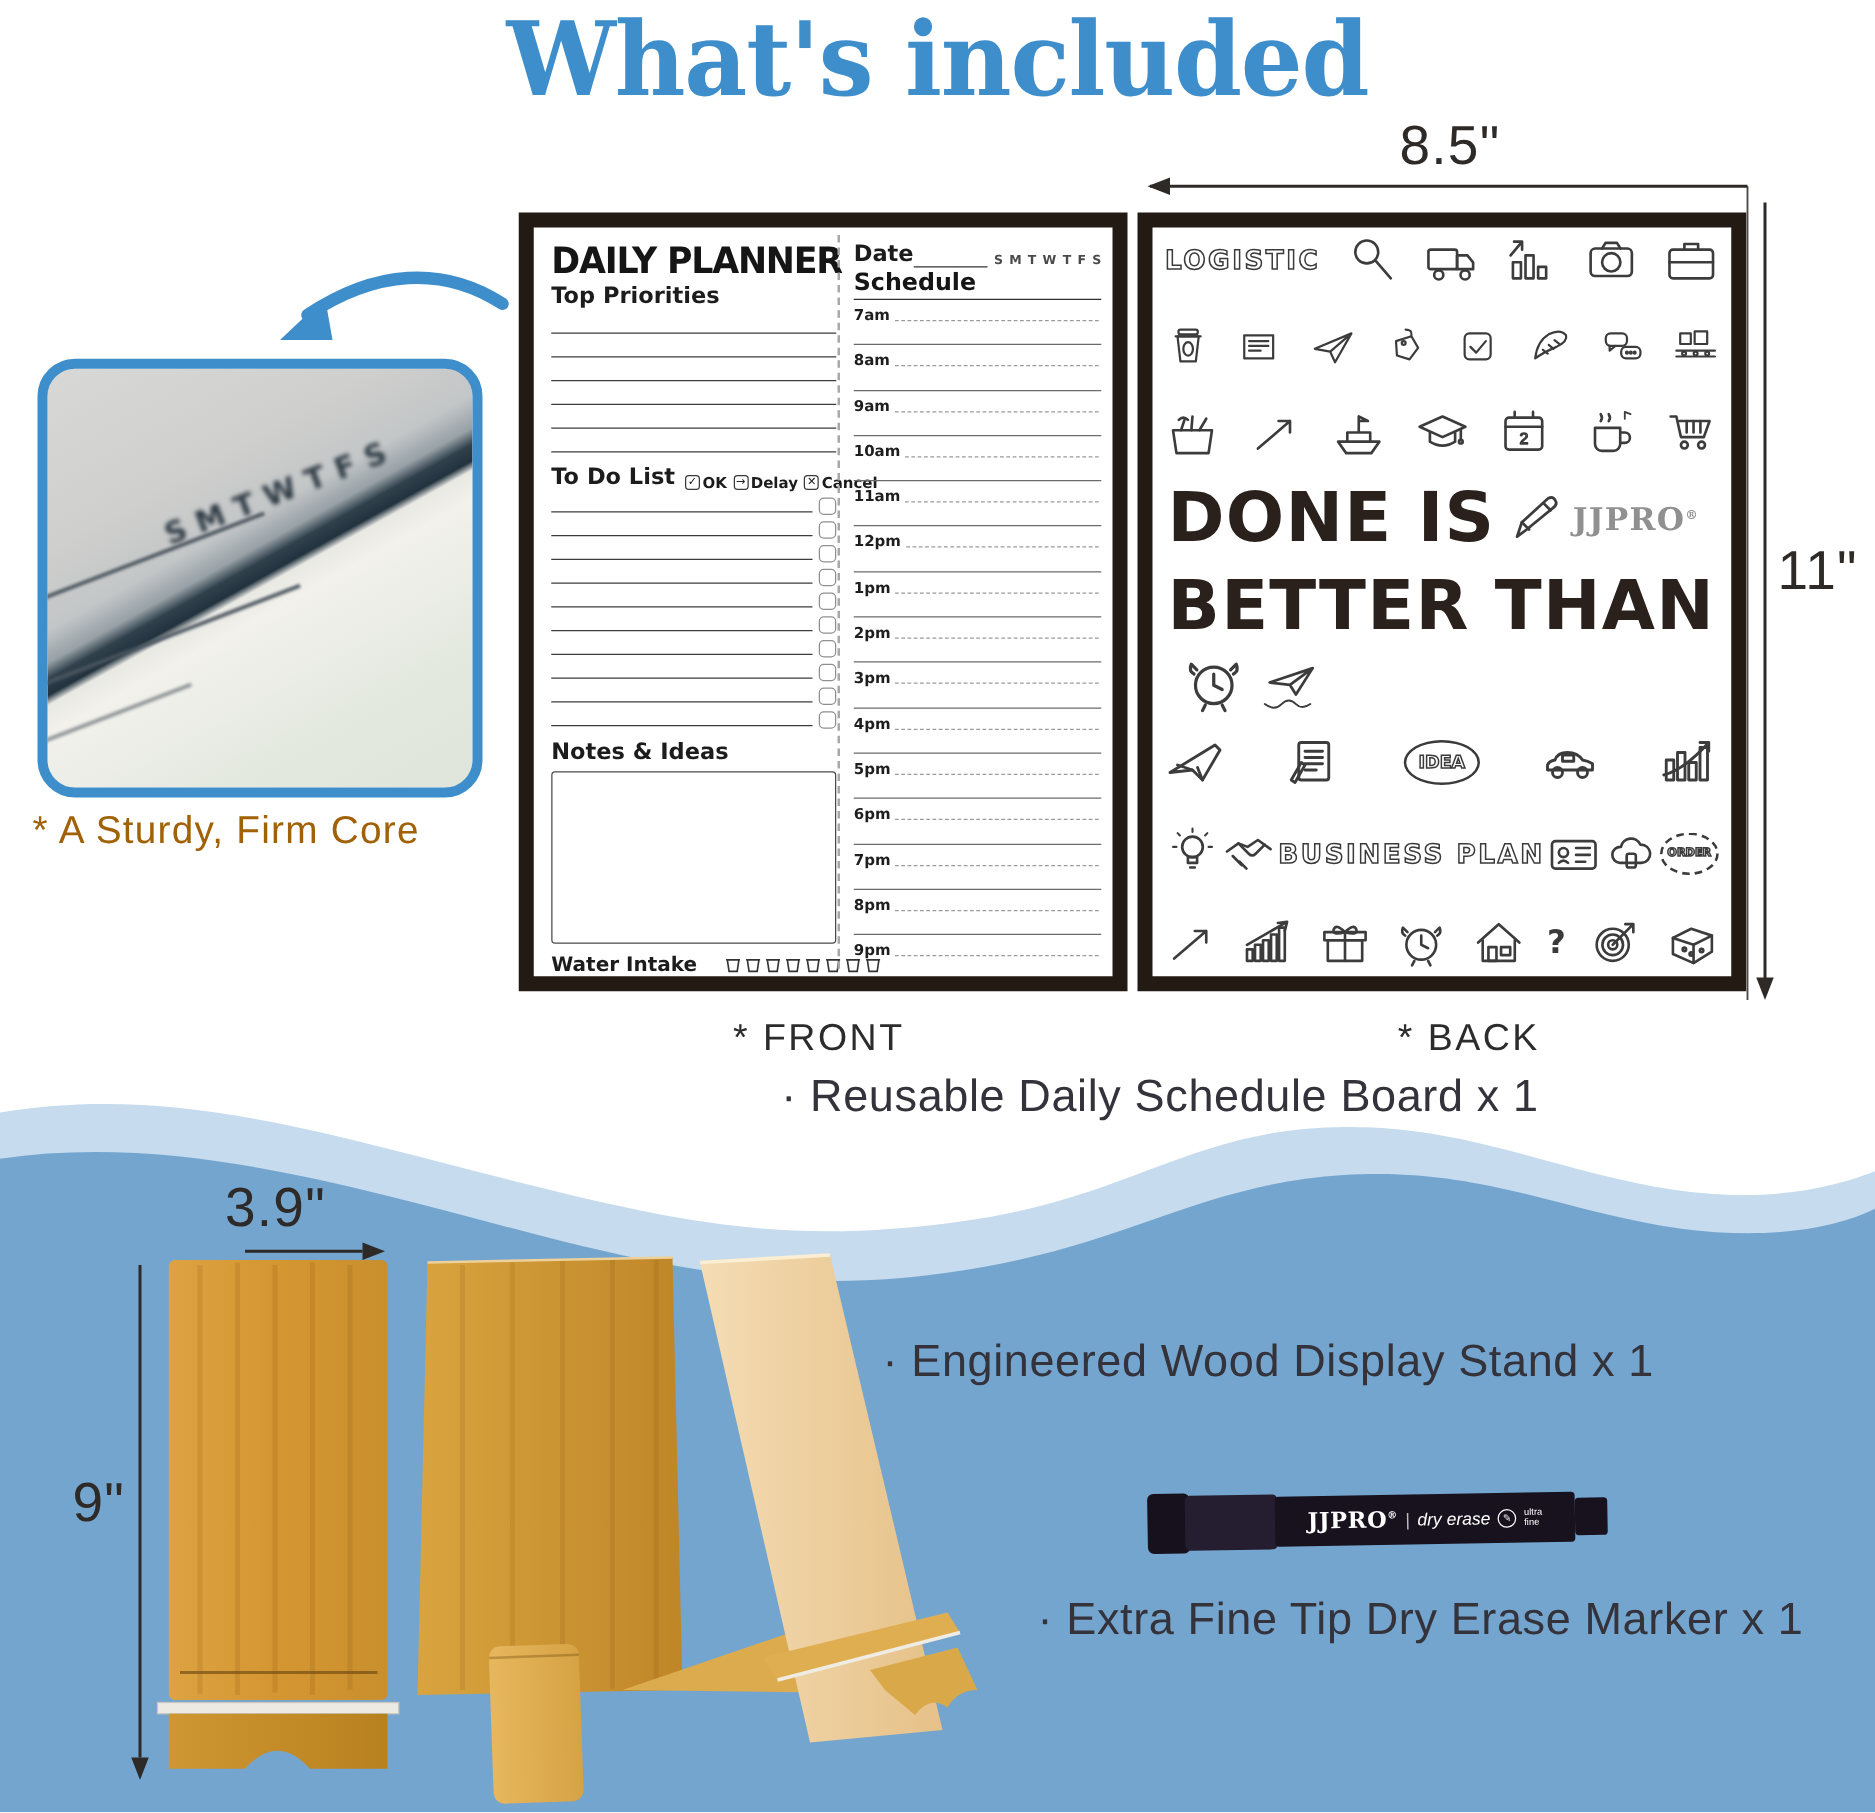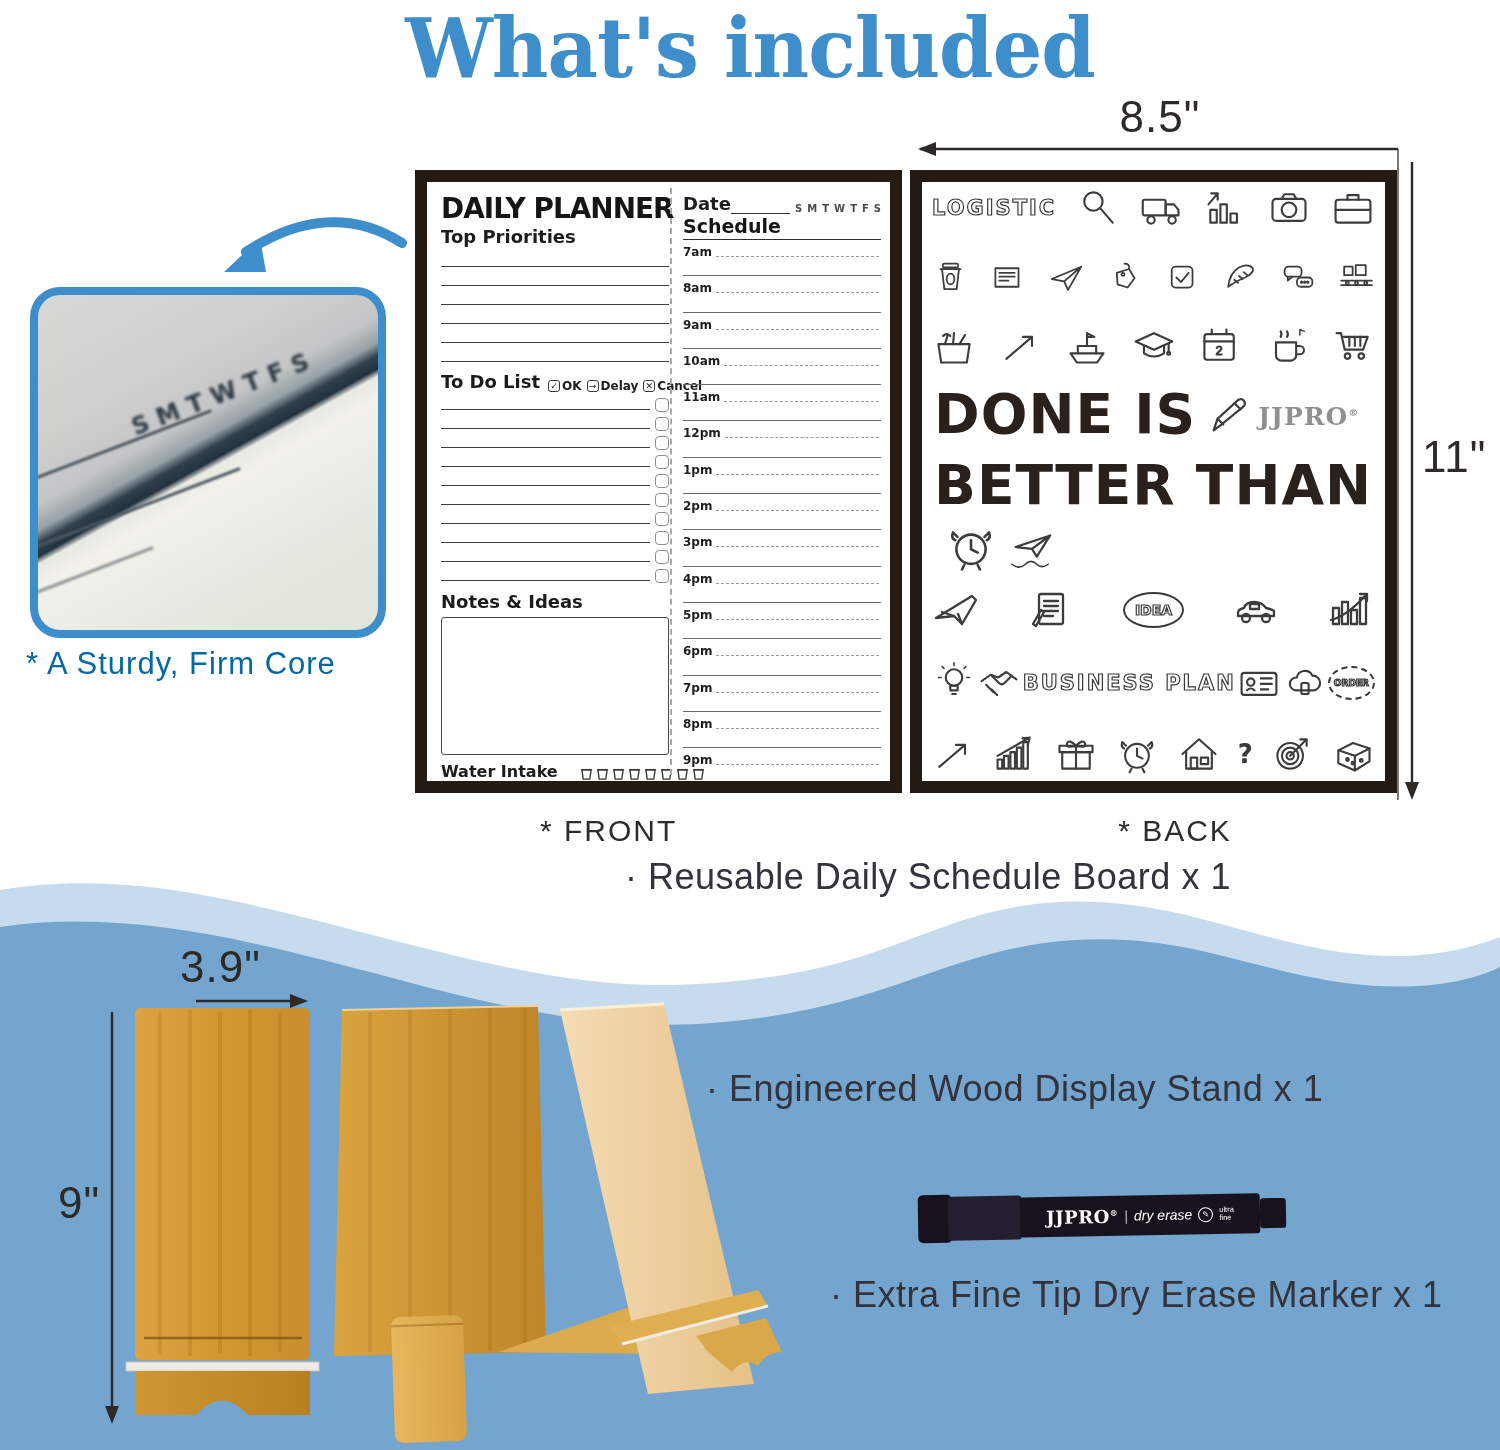--- a/index.html
+++ b/index.html
@@ -45,21 +45,21 @@
   .legend{display:flex; align-items:center; margin-left:8px; gap:5px;}
   .legend-item{display:flex; align-items:center; gap:2px;}
   .legend-box{width:12px; height:12px; border:1.4px solid #3a3a3a; border-radius:3px;
     font-size:9px; line-height:10px; text-align:center; color:#222;}
   .legend-label{font-size:12px; font-weight:700; color:#1c1c1c;}
   .todo-row{display:flex; align-items:flex-end; height:19px;}
   .todo-line{flex:1; border-bottom:1.4px solid #3c3c3c; margin-bottom:2px;}
   .todo-box{width:14px; height:14px; border:1.4px solid #8f8f8f; border-radius:4px; margin-left:5px;}
   .notes-label{margin-top:8px;}
   .notes-box{height:138px; border:1.6px solid #4a4a4a; border-radius:3px; margin-top:4px;}
-  .water-row{display:flex; align-items:flex-end; margin-top:7px; gap:20px;}
+  .water-row{display:flex; align-items:center; margin-top:7px; gap:20px;}
   .water-label{font-size:16px; font-weight:700; color:#1c1c1c; margin-right:2px; white-space:nowrap;}
   .cup{width:13px; height:15px; fill:none; stroke:#333; stroke-width:1.4px;}
 
   .fb-divider{position:absolute; left:243px; top:6px; bottom:6px; border-left:2px dashed #a8a8a8;}
 
   
   .fb-right{position:absolute; left:256px; top:8px; width:198px;}
   .date-row{display:flex; align-items:flex-end; height:24px;}
   .date-label{font-size:18px; font-weight:700; color:#1c1c1c;}
   .date-line{width:64px; border-bottom:1.6px solid #333; height:18px;}
@@ -94,40 +94,40 @@
   .quote-line{display:flex; align-items:center; font-size:55px; font-weight:800;
     color:var(--quote-ink); letter-spacing:1px; line-height:69px; white-space:nowrap;}
   .quote-decor{width:46px; height:46px; fill:none; stroke:#3c3c3c; stroke-width:2.3px;
     stroke-linecap:round; stroke-linejoin:round; margin-left:10px;}
   .brand-logo{font-family:"DejaVu Serif",serif; font-weight:bold; font-size:25px;
     color:#909090; letter-spacing:1px; margin-left:6px;}
   .brand-logo sup{font-size:10px;}
 
   
   .side-label{position:absolute; top:814px; font-size:30px; letter-spacing:2px; color:#2c2c2c; z-index:3;}
-  #label-front{left:540px; width:230px; }
+  #label-front{left:540px; width:230px; text-align:center;}
   #label-back{left:1060px; width:230px; text-align:center;}
   .item-line{position:absolute; font-size:36px; color:#34323a; letter-spacing:.5px;
     white-space:nowrap; z-index:3;}
   #item-board{left:488px; top:856px; width:880px; text-align:center;}
   #item-stand{left:706px; top:1068px;}
   #item-marker{left:830px; top:1274px;}
 
   
   #inset{position:absolute; left:30px; top:287px; width:356px; height:351px; z-index:3;
     border:8px solid var(--accent); border-radius:30px; overflow:hidden;
     background:
       linear-gradient(151deg,#d8d8d6 0%,#cfcfcd 28%,#c3c6c7 40%,#97a1a7 45%,#31414c 47.5%,#22323e 50%,#e9e9e4 51.5%,#f2f1ec 56%,#e4e9e0 78%,#dfe5da 100%);}
   .inset-line{position:absolute; height:3px; background:#4b565f; filter:blur(1.2px);
     transform:rotate(-21deg);}
   .inset-text{position:absolute; left:88px; top:84px; transform:rotate(-21deg);
     font-size:24px; font-weight:bold; letter-spacing:9px; color:#2e3a44; filter:blur(1.6px);
     font-family:"DejaVu Sans",sans-serif;}
   #inset-caption{position:absolute; left:26px; top:646px; width:380px; font-size:31px;
-    color:#0369a1; letter-spacing:1px; z-index:3;}
+    color:#a16207; letter-spacing:1px; z-index:3;}
 
   
   #stands-svg{position:absolute; left:90px; top:1000px; z-index:2;}
   #marker{position:absolute; left:918px; top:1192px; width:372px; height:48px; z-index:3;
     transform:rotate(-1deg);}
   .m-clip{position:absolute; left:0; top:0; width:34px; height:48px; background:#16111d; border-radius:5px;}
   .m-cap{position:absolute; left:30px; top:2px; width:74px; height:44px; background:#251e31; border-radius:4px;}
   .m-body{position:absolute; left:102px; top:4px; width:240px; height:40px; background:#17121e;
     border-radius:3px; display:flex; align-items:center; justify-content:center; gap:6px; color:#fff;}
   .m-tip{position:absolute; left:342px; top:9px; width:26px; height:30px; background:#17121e; border-radius:3px;}

